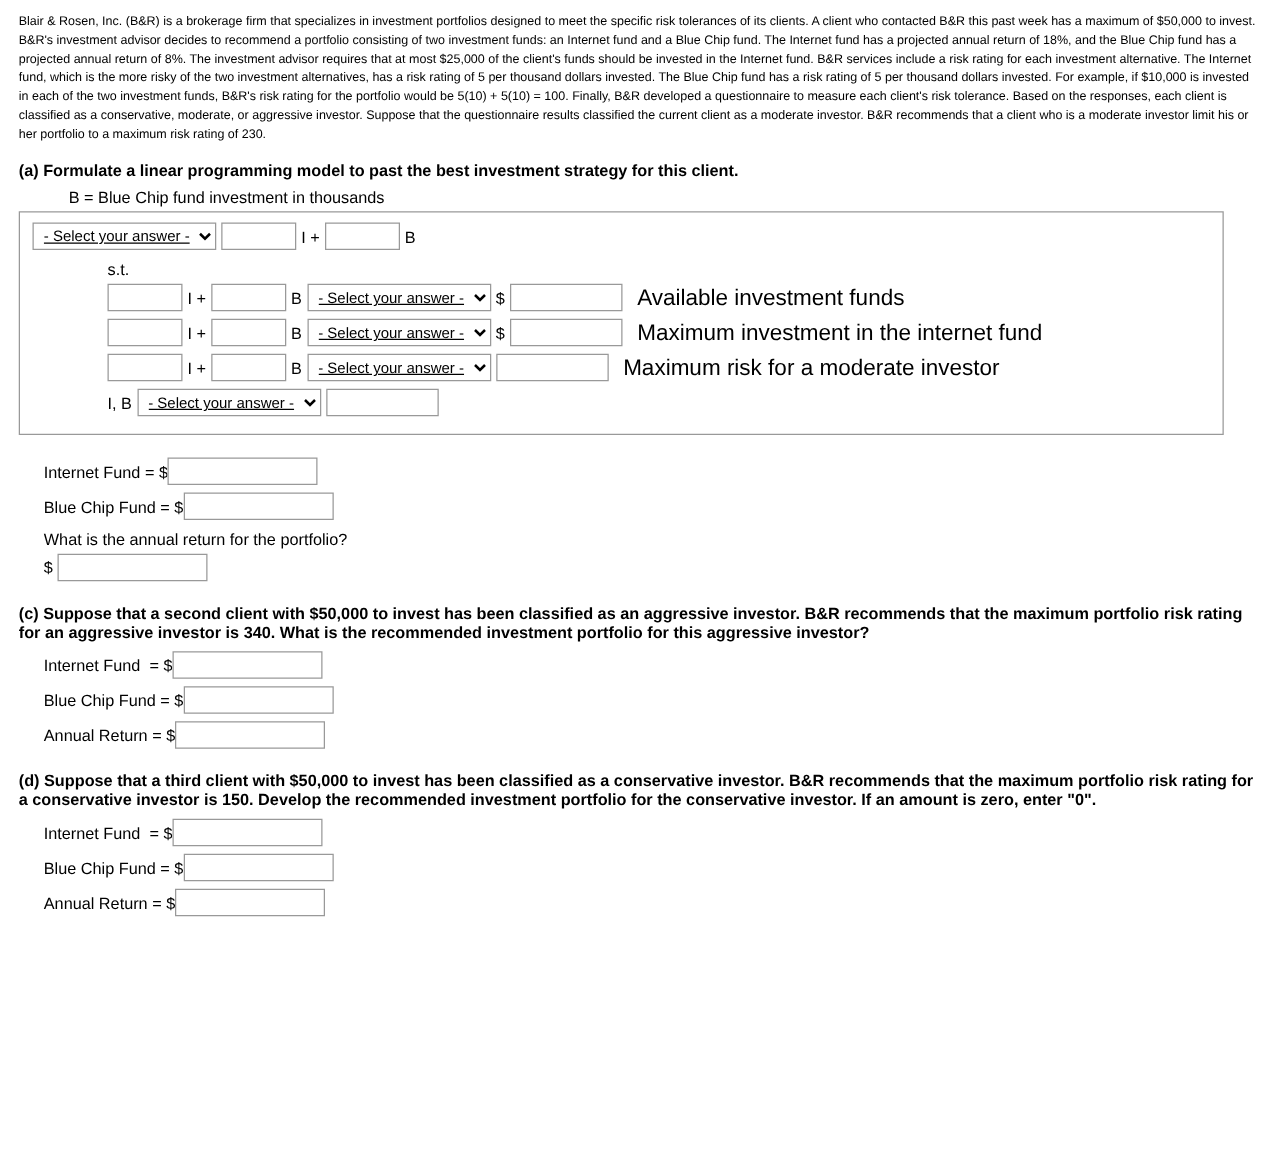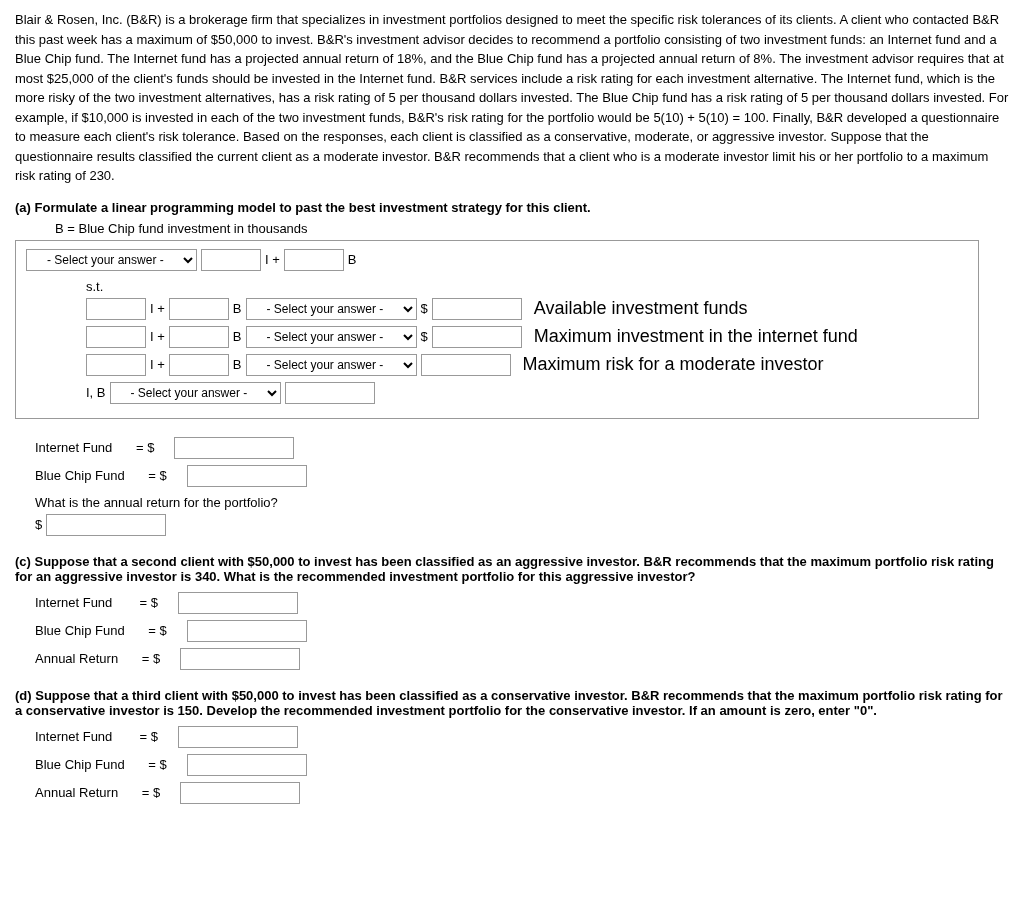--- a/index.html
+++ b/index.html
@@ -5,21 +5,21 @@
     * { box-sizing: border-box; margin: 0; padding: 0; }
     body {
       font-family: Arial, sans-serif;
       font-size: 13px;
       background: #fff;
       color: #000;
       padding: 10px 15px;
       max-width: 1024px;
     }
     .problem-text {
-      font-size: 13px;
+      font-size: 10px;
       line-height: 1.5;
       margin-bottom: 14px;
     }
     .section {
       margin-bottom: 18px;
     }
     .section-title {
       font-weight: bold;
       font-size: 13px;
       margin-bottom: 6px;
@@ -78,43 +78,44 @@
       width: 60px;
     }
     input.medium {
       width: 90px;
     }
     input.large {
       width: 120px;
     }
     select {
       border: 1px solid #999;
-      padding: 2px 16px;
+      padding: 2px 4px;
       font-size: 12px;
       height: 22px;
       background: #fff;
       cursor: pointer;
+      text-decoration: underline;
     }
     select.answer-select {
       min-width: 140px;
     }
     .label-text {
       font-size: 13px;
       white-space: nowrap;
     }
     .constraint-label {
       font-size: 18px;
       margin-left: 8px;
       white-space: nowrap;
     }
     
     .answer-row {
       display: flex;
       align-items: center;
-      gap: 20px;
+      gap: 0;
       margin-bottom: 6px;
     }
   </style>
 </head>
 <body>
 
 <div class="problem-text">
   <span>Blair &amp; Rosen, Inc. (B&amp;R) is a brokerage firm that specializes in investment portfolios designed to meet the specific risk tolerances of its clients. A client who contacted B&amp;R this past week has a maximum of $50,000 to invest. B&amp;R's investment advisor decides to recommend a portfolio consisting of two investment funds: an Internet fund and a Blue Chip fund. The Internet fund has a projected annual return of 18%, and the Blue Chip fund has a projected annual return of 8%. The investment advisor requires that at most $25,000 of the client's funds should be invested in the Internet fund. B&amp;R services include a risk rating for each investment alternative. The Internet fund, which is the more risky of the two investment alternatives, has a risk rating of 5 per thousand dollars invested. The Blue Chip fund has a risk rating of 5 per thousand dollars invested. For example, if $10,000 is invested in each of the two investment funds, B&amp;R's risk rating for the portfolio would be 5(10) + 5(10) = 100. Finally, B&amp;R developed a questionnaire to measure each client's risk tolerance. Based on the responses, each client is classified as a conservative, moderate, or aggressive investor. Suppose that the questionnaire results classified the current client as a moderate investor. B&amp;R recommends that a client who is a moderate investor limit his or her portfolio to a maximum risk rating of 230.</span>
 </div>
 

